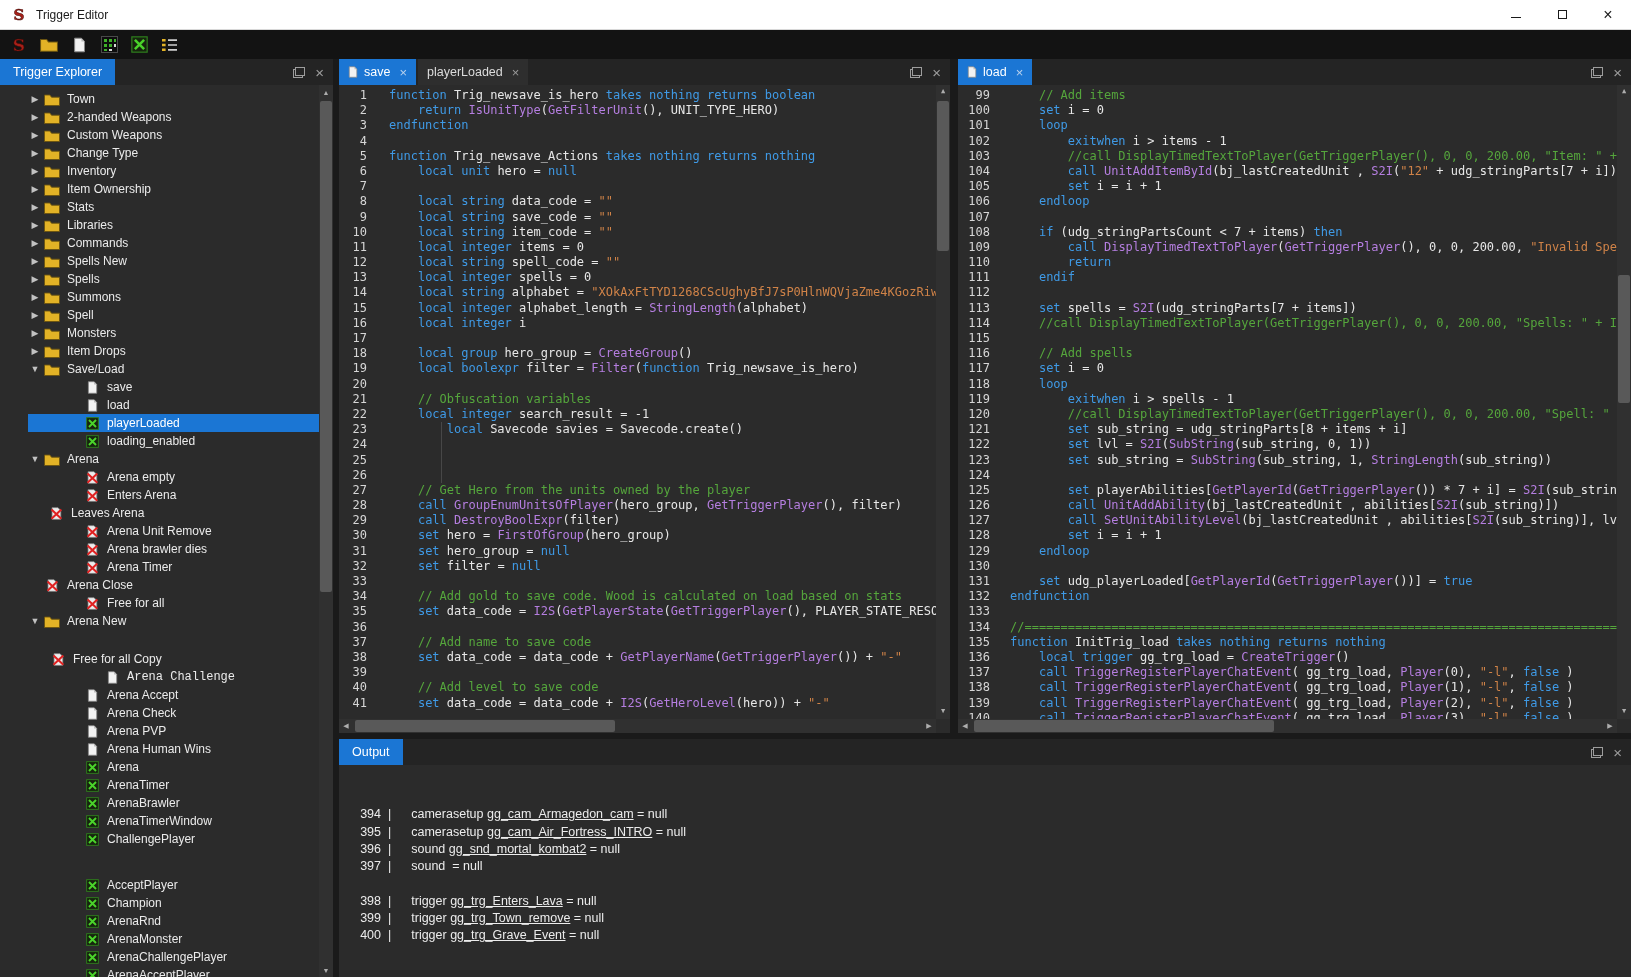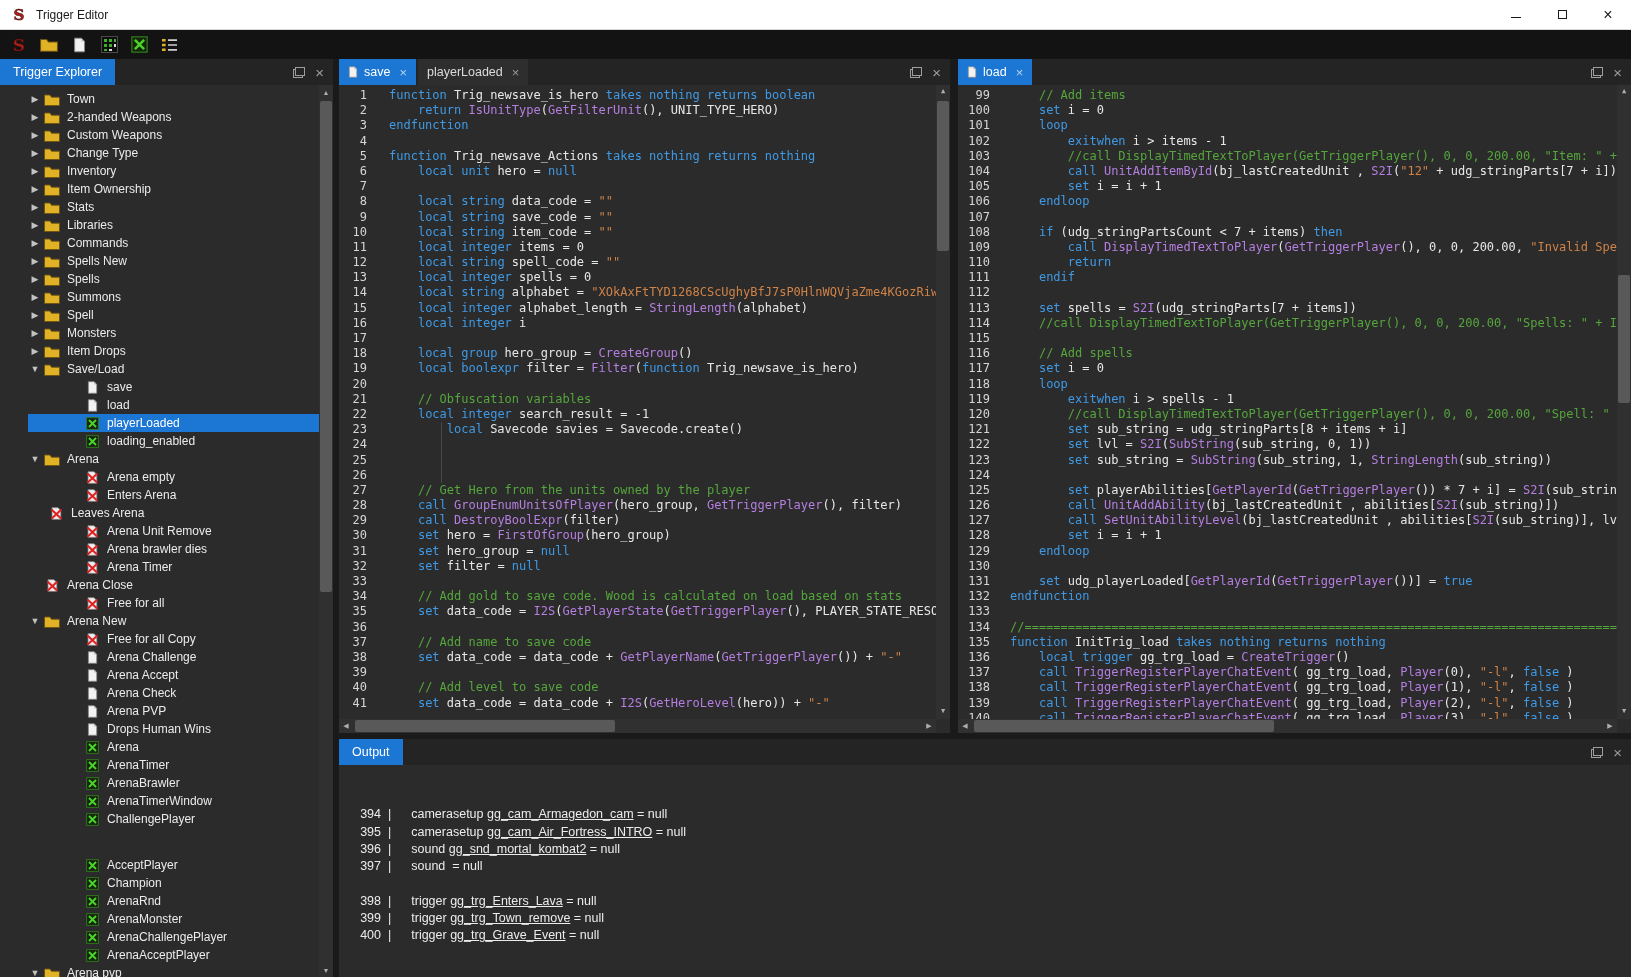--- a/index.html
+++ b/index.html
@@ -447,31 +447,31 @@
         </div>
         <div class="tree-row" style="padding-left: 28px;">
           <span class="tree-arrow">▼</span>
           <span class="tree-icon">
             <svg width="16" height="13" viewBox="0 0 16 13">
               <path d="M0.5 2 h5.4 l1.6 2.2 h8 V12.5 H0.5 z" fill="#e2b226" stroke="#6b5410" stroke-width="0.9"></path>
             </svg>
           </span>
           <span class="tree-label">Arena New</span>
         </div>
-        <div class="tree-row" style="padding-left: 68px;">
+        <div class="tree-row" style="padding-left: 34px; margin-top: 20px;">
           <span class="tree-arrow"></span>
           <span class="tree-icon">
             <svg width="13" height="13" viewBox="0 0 14 14">
               <path d="M2.2 0.7 H8.6 l3 3.1 V13.3 H2.2 z" fill="#ededed" stroke="#8a8a8a" stroke-width="0.8"></path>
               <path d="M1.6 2.6 L12.2 12.6 M12.2 2.6 L1.6 12.6" stroke="#e02222" stroke-width="2.2"></path>
             </svg>
           </span>
           <span class="tree-label">Free for all Copy</span>
         </div>
-        <div class="tree-row" style="padding-left: 68px;">
+        <div class="tree-row" style="padding-left: 88px; font-family: Liberation Mono, monospace;">
           <span class="tree-arrow"></span>
           <span class="tree-icon">
             <svg width="11" height="13" viewBox="0 0 12 14">
               <path d="M1.5 0.7 H7.8 l2.8 3 V13.3 H1.5 z" fill="#f2f2f2" stroke="#878787" stroke-width="0.9"></path>
               <path d="M7.8 0.7 l2.8 3 H7.8 z" fill="#b9b9b9"></path>
             </svg>
           </span>
           <span class="tree-label">Arena Challenge</span>
         </div>
         <div class="tree-row" style="padding-left: 68px;">
@@ -505,21 +505,21 @@
           <span class="tree-label">Arena PVP</span>
         </div>
         <div class="tree-row" style="padding-left: 68px;">
           <span class="tree-arrow"></span>
           <span class="tree-icon">
             <svg width="11" height="13" viewBox="0 0 12 14">
               <path d="M1.5 0.7 H7.8 l2.8 3 V13.3 H1.5 z" fill="#f2f2f2" stroke="#878787" stroke-width="0.9"></path>
               <path d="M7.8 0.7 l2.8 3 H7.8 z" fill="#b9b9b9"></path>
             </svg>
           </span>
-          <span class="tree-label">Drops Human Wins</span>
+          <span class="tree-label">Arena Human Wins</span>
         </div>
         <div class="tree-row" style="padding-left: 68px;">
           <span class="tree-arrow"></span>
           <span class="tree-icon">
             <svg width="13" height="13" viewBox="0 0 14 14">
               <rect x="0.7" y="0.7" width="12.6" height="12.6" fill="#16240e" stroke="#2f7d1e" stroke-width="1"></rect>
               <path d="M3.2 3.2 L10.8 10.8 M10.8 3.2 L3.2 10.8" stroke="#4ad32a" stroke-width="2.1"></path>
             </svg>
           </span>
           <span class="tree-label">Arena</span>

